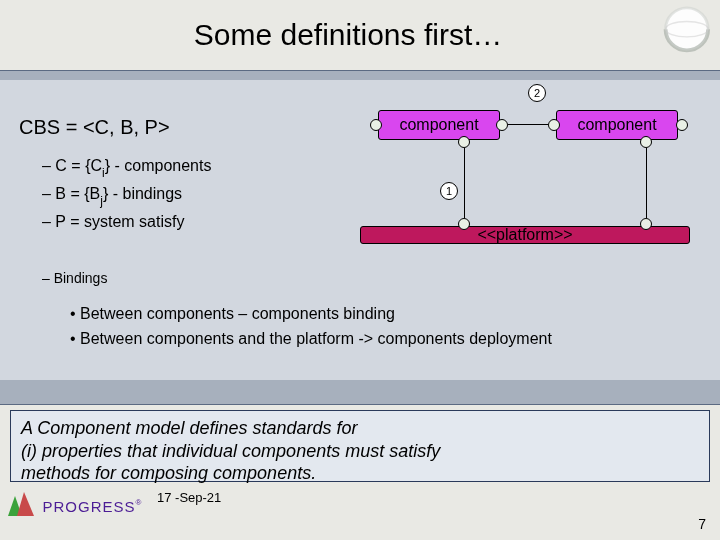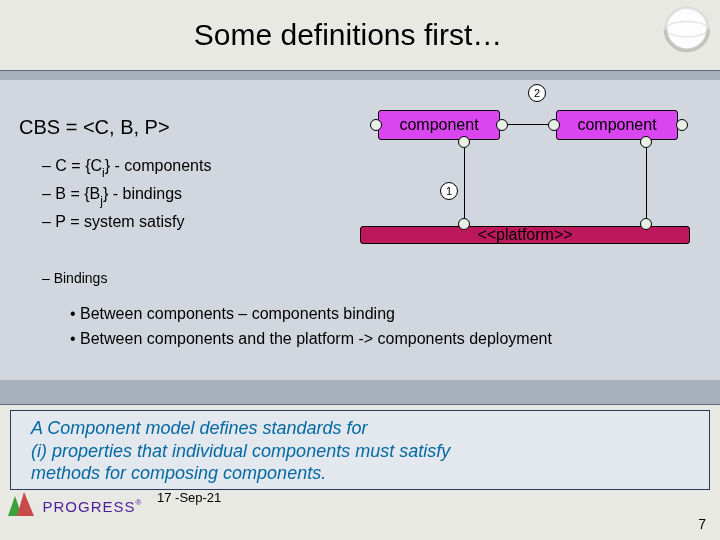--- a/index.html
+++ b/index.html
@@ -73,27 +73,27 @@
     font-size: 16px;
     color: #000;
     line-height: 1.45;
   }
   .bindings-sub .row { margin-bottom: 2px; }
   .summary-box {
     position: absolute;
     left: 10px;
     top: 410px;
     width: 700px;
-    height: 80px;
+    height: 72px;
     background: #e3e8ef;
     border: 1px solid #2a3a5a;
-    padding: 6px 20px;
+    padding: 6px 10px;
     font-size: 18px;
     font-style: italic;
-    color: #0369a1;
+    color: #000000;
     line-height: 1.25;
   }
   .date {
     position: absolute;
     left: 157px;
     top: 490px;
     font-size: 13px;
     color: #000;
   }
   .slide-num {

